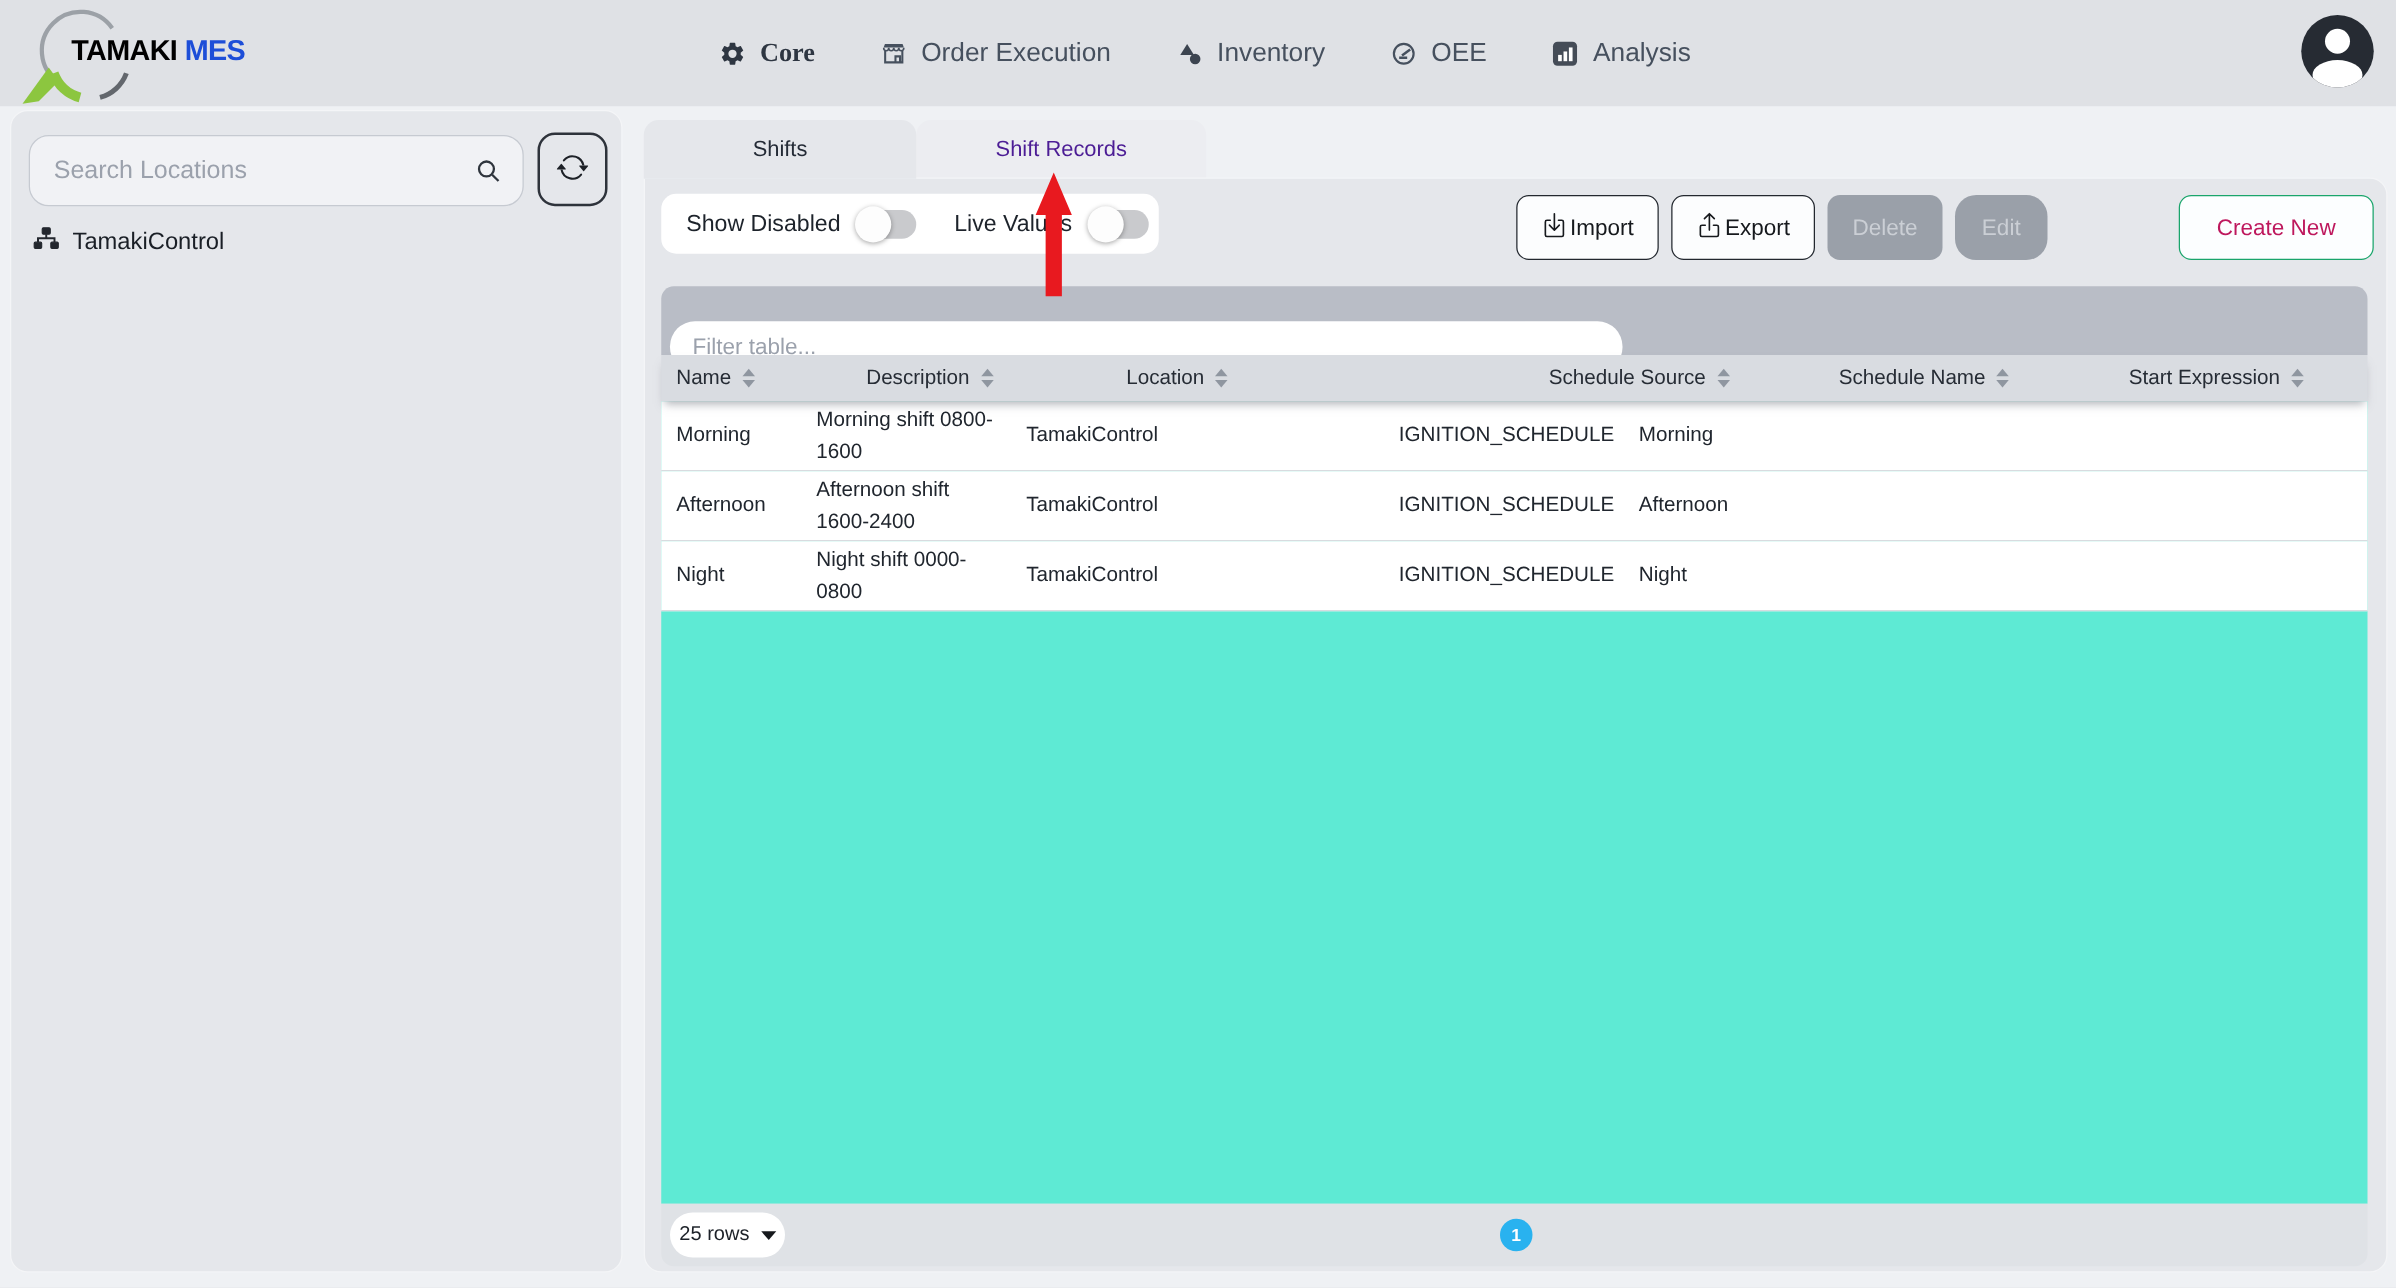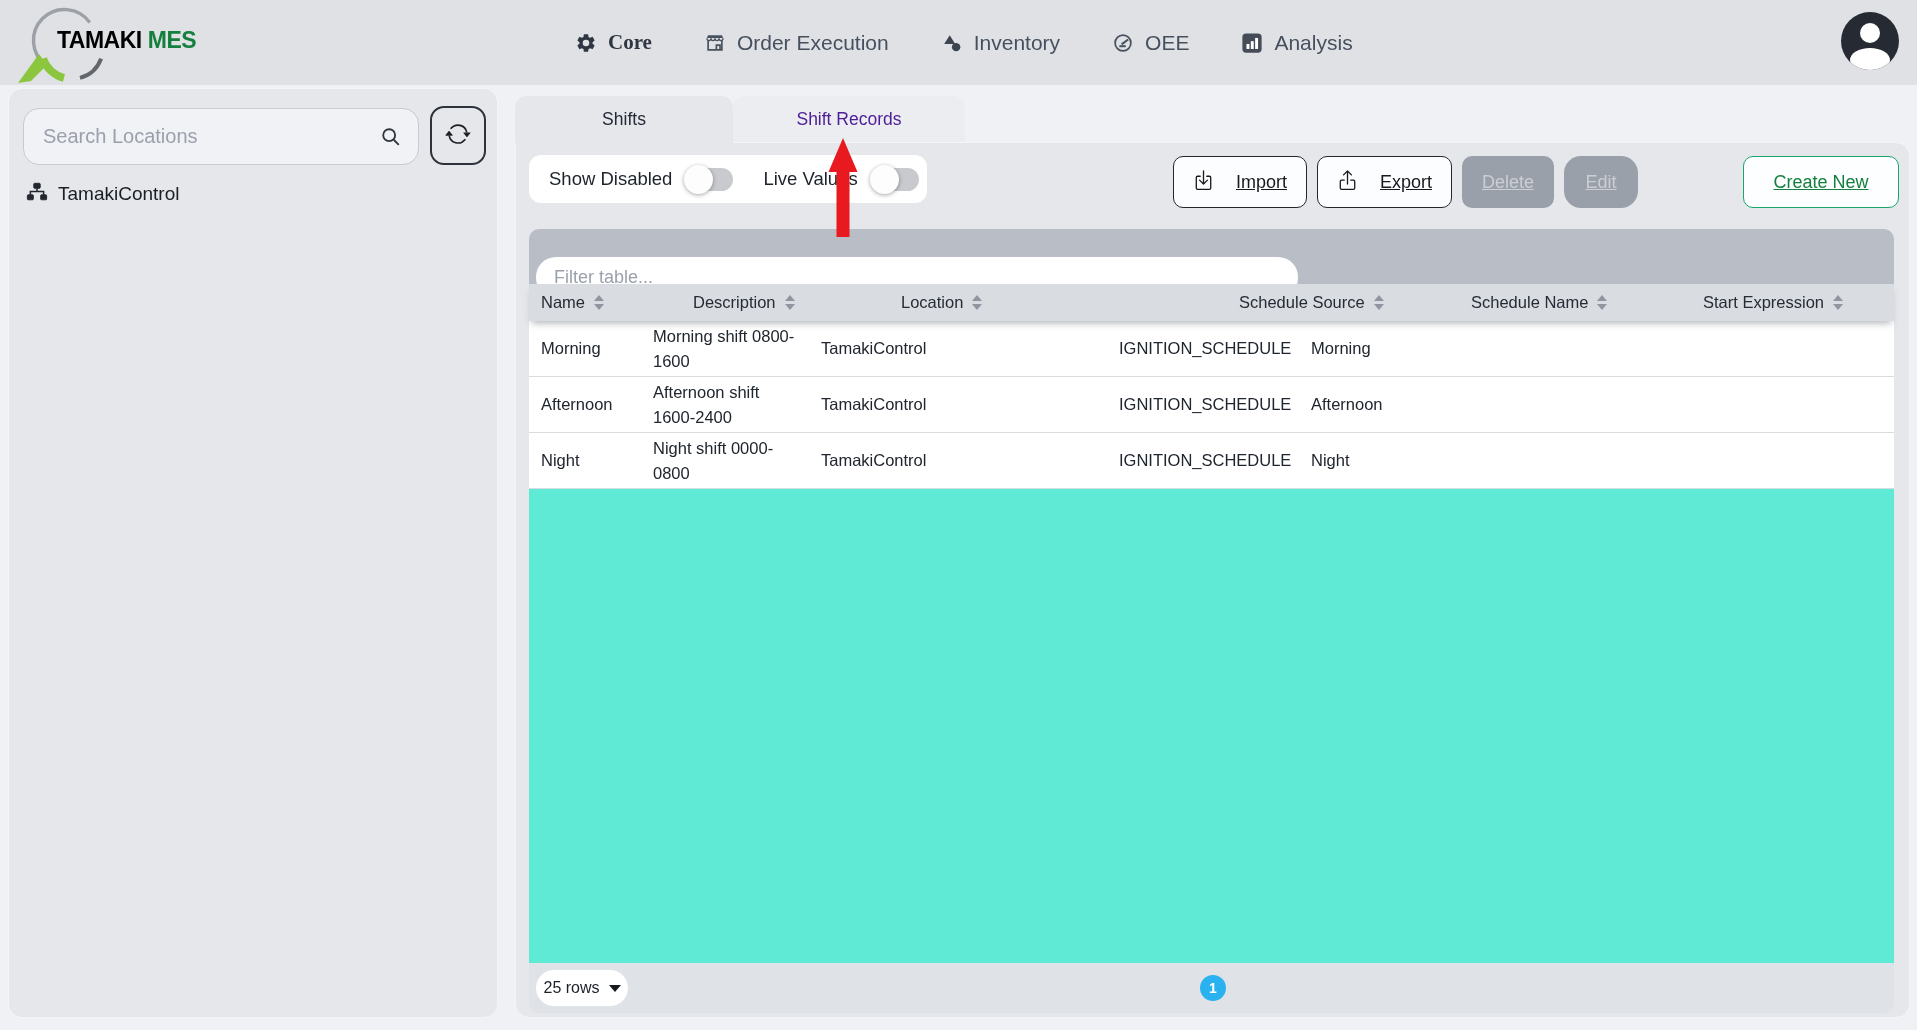--- a/index.html
+++ b/index.html
@@ -5,21 +5,21 @@
   * { margin:0; padding:0; box-sizing:border-box; }
   html,body { width:1917px; height:1030px; overflow:hidden; }
   body { background:#eff1f4; font-family:"Liberation Sans", sans-serif; color:#20262e; position:relative; }
 
   
   .top-header { position:absolute; left:0; top:0; width:1917px; height:85px; background:#dfe1e5; }
   .brand { position:absolute; left:8px; top:0; height:85px; display:flex; align-items:center; }
   .brand svg.mark { position:absolute; left:4px; top:4px; }
   .brand .word { position:absolute; left:49px; top:27px; font-size:23px; font-weight:bold; letter-spacing:-0.5px; white-space:nowrap; }
   .brand .word .p1 { color:#000000; }
-  .brand .word .p2 { color:#15803d; margin-left:6px; }
+  .brand .word .p2 { color:#1d4ed8; margin-left:6px; }
 
   .main-nav { position:absolute; left:575px; top:0; height:85px; display:flex; align-items:center; gap:52px; }
   .nav-item { display:flex; align-items:center; gap:11px; font-size:21px; color:#46505e; cursor:pointer; white-space:nowrap; }
   .nav-item.active { color:#2e3642; font-weight:bold;font-family:Liberation Serif, serif; }
   .nav-item .ic { display:flex; align-items:center; }
   .nav-item svg { display:block; }
 
   .avatar { position:absolute; right:18px; top:12px; width:58px; height:58px; border-radius:50%; background:#262b33; overflow:hidden; cursor:pointer; }
   .avatar::before { content:""; position:absolute; left:19px; top:11px; width:20px; height:20px; border-radius:50%; background:#ffffff; }
   .avatar::after { content:""; position:absolute; left:9px; top:36px; width:40px; height:24px; border-radius:50%; background:#ffffff; }
@@ -41,26 +41,26 @@
   
   .panel { position:absolute; left:515px; top:142px; width:1395px; height:876px; background:#e5e7eb; border:1px solid #f4f5f7; border-radius:0 14px 14px 14px; }
 
   .toggles-pill { position:absolute; left:13px; top:12px; width:398px; height:48px; background:#ffffff; border-radius:12px; display:flex; align-items:center; padding:0 20px; gap:15px; }
   .toggles-pill .tlabel { font-size:18.5px; color:#1d232b; white-space:nowrap; }
   .toggles-pill .sp { width:12px; }
   .toggle { position:relative; width:46px; height:23px; border-radius:12px; background:#c9cacd; flex:none; cursor:pointer; }
   .toggle .knob { position:absolute; left:-3px; top:-3px; width:29px; height:29px; border-radius:50%; background:#fdfdfd; box-shadow:0 1px 4px rgba(0,0,0,.35); }
 
   .actions { position:absolute; top:13px; right:10px; display:flex; gap:10px; }
-  .btn { height:52px; border-radius:10px; font-size:18px; font-family:inherit; display:flex; align-items:center; justify-content:center; gap:22px; cursor:pointer;text-decoration:underline; }
+  .btn { height:52px; border-radius:10px; font-size:18px; font-family:inherit; display:flex; align-items:center; justify-content:center; gap:2px; cursor:pointer; }
   .btn.frame { background:#fcfdfe; border:1.6px solid #23282f; color:#16191d; padding:0 19px; }
   .btn.gray { background:#9aa0a9; border:none; color:#cbcfd5; }
   .btn-delete { width:92px; }
   .btn-edit { width:74px;border-radius:17px; }
-  .btn.green { background:#fcfeff; border:1.5px solid #1aa56b; color:#15803d; width:156px; margin-left:95px; }
+  .btn.green { background:#fcfeff; border:1.5px solid #1aa56b; color:#be185d; width:156px; margin-left:95px; }
 
   
   .table-widget { position:absolute; left:13px; top:86px; width:1365px; height:784px; }
   .filter-bar { position:absolute; left:0; top:0; width:100%; height:55px; background:#b9bdc6; border-radius:10px 10px 0 0; }
   .filter-bar input { position:absolute; left:7px; top:7px; width:762px; height:41px; border:none; outline:none; border-radius:20px; background:#ffffff; padding:0 18px; font-size:18px; font-family:inherit; color:#20262e;margin-top:21px; }
   .filter-bar input::placeholder { color:#9ba1ac; }
 
   .grid-row { display:grid; grid-template-columns:112px 168px 298px 192px 192px 190px 1fr; }
   .thead { position:absolute; left:0; top:55px; width:100%; height:37px; background:#d9dce1; box-shadow:0 5px 7px -3px rgba(95,101,112,.5); z-index:2;gap:40px; }
   .th { display:flex; align-items:center; padding-left:12px; font-size:16.5px; color:#262c35; cursor:pointer; white-space:nowrap; }

